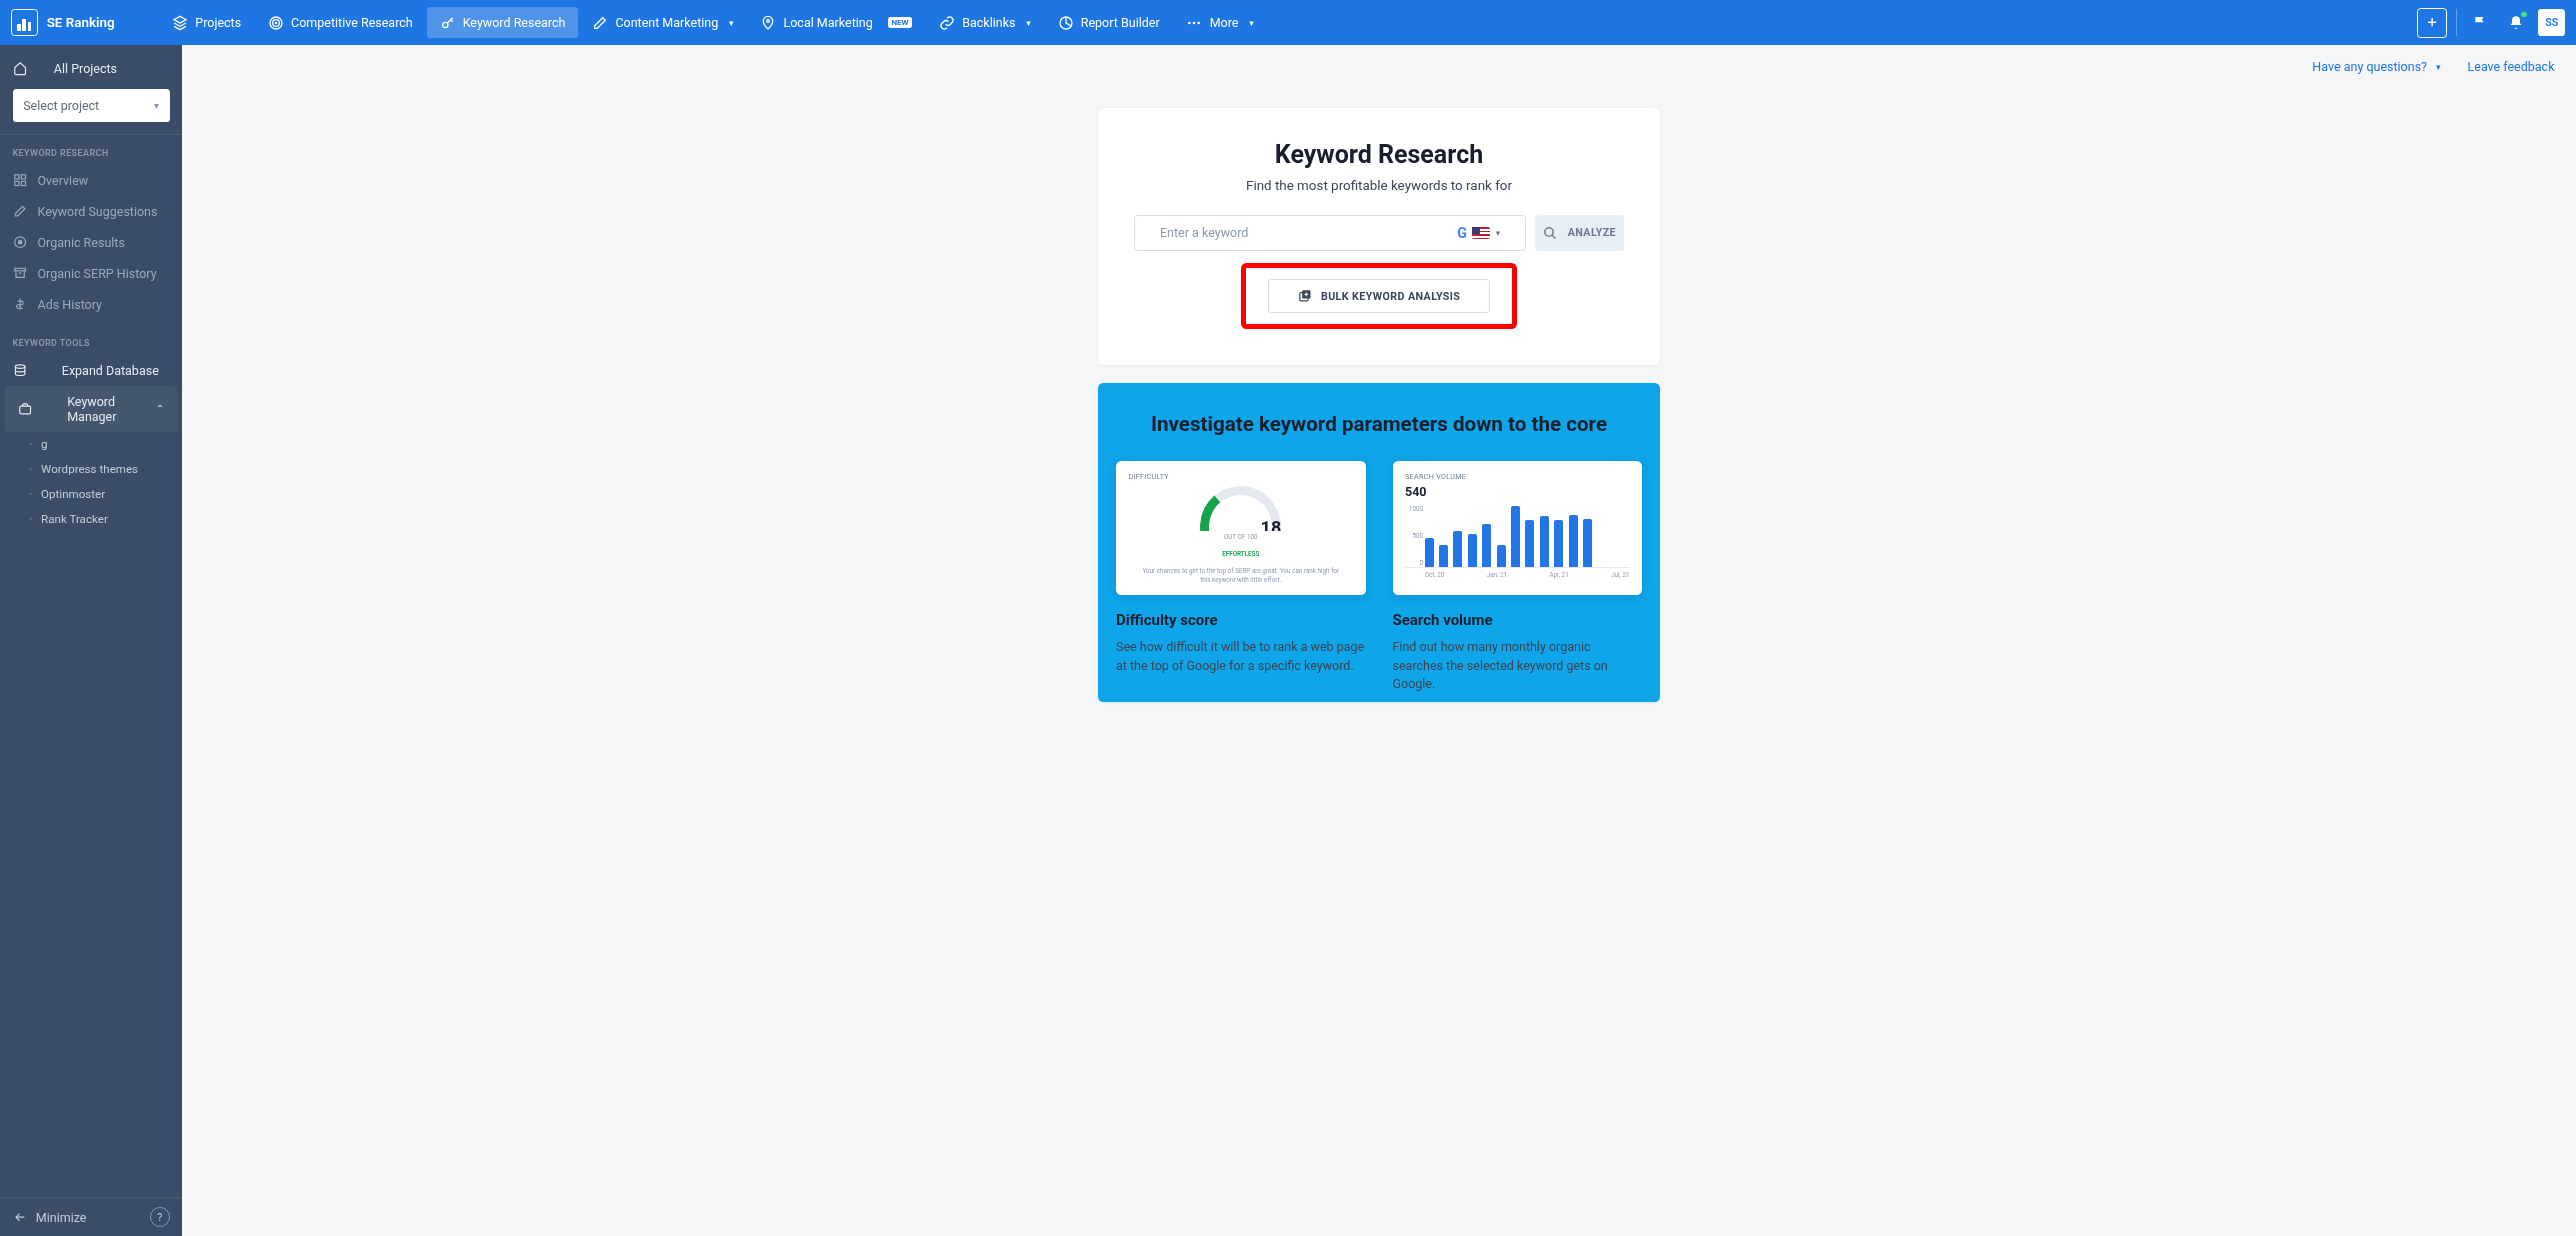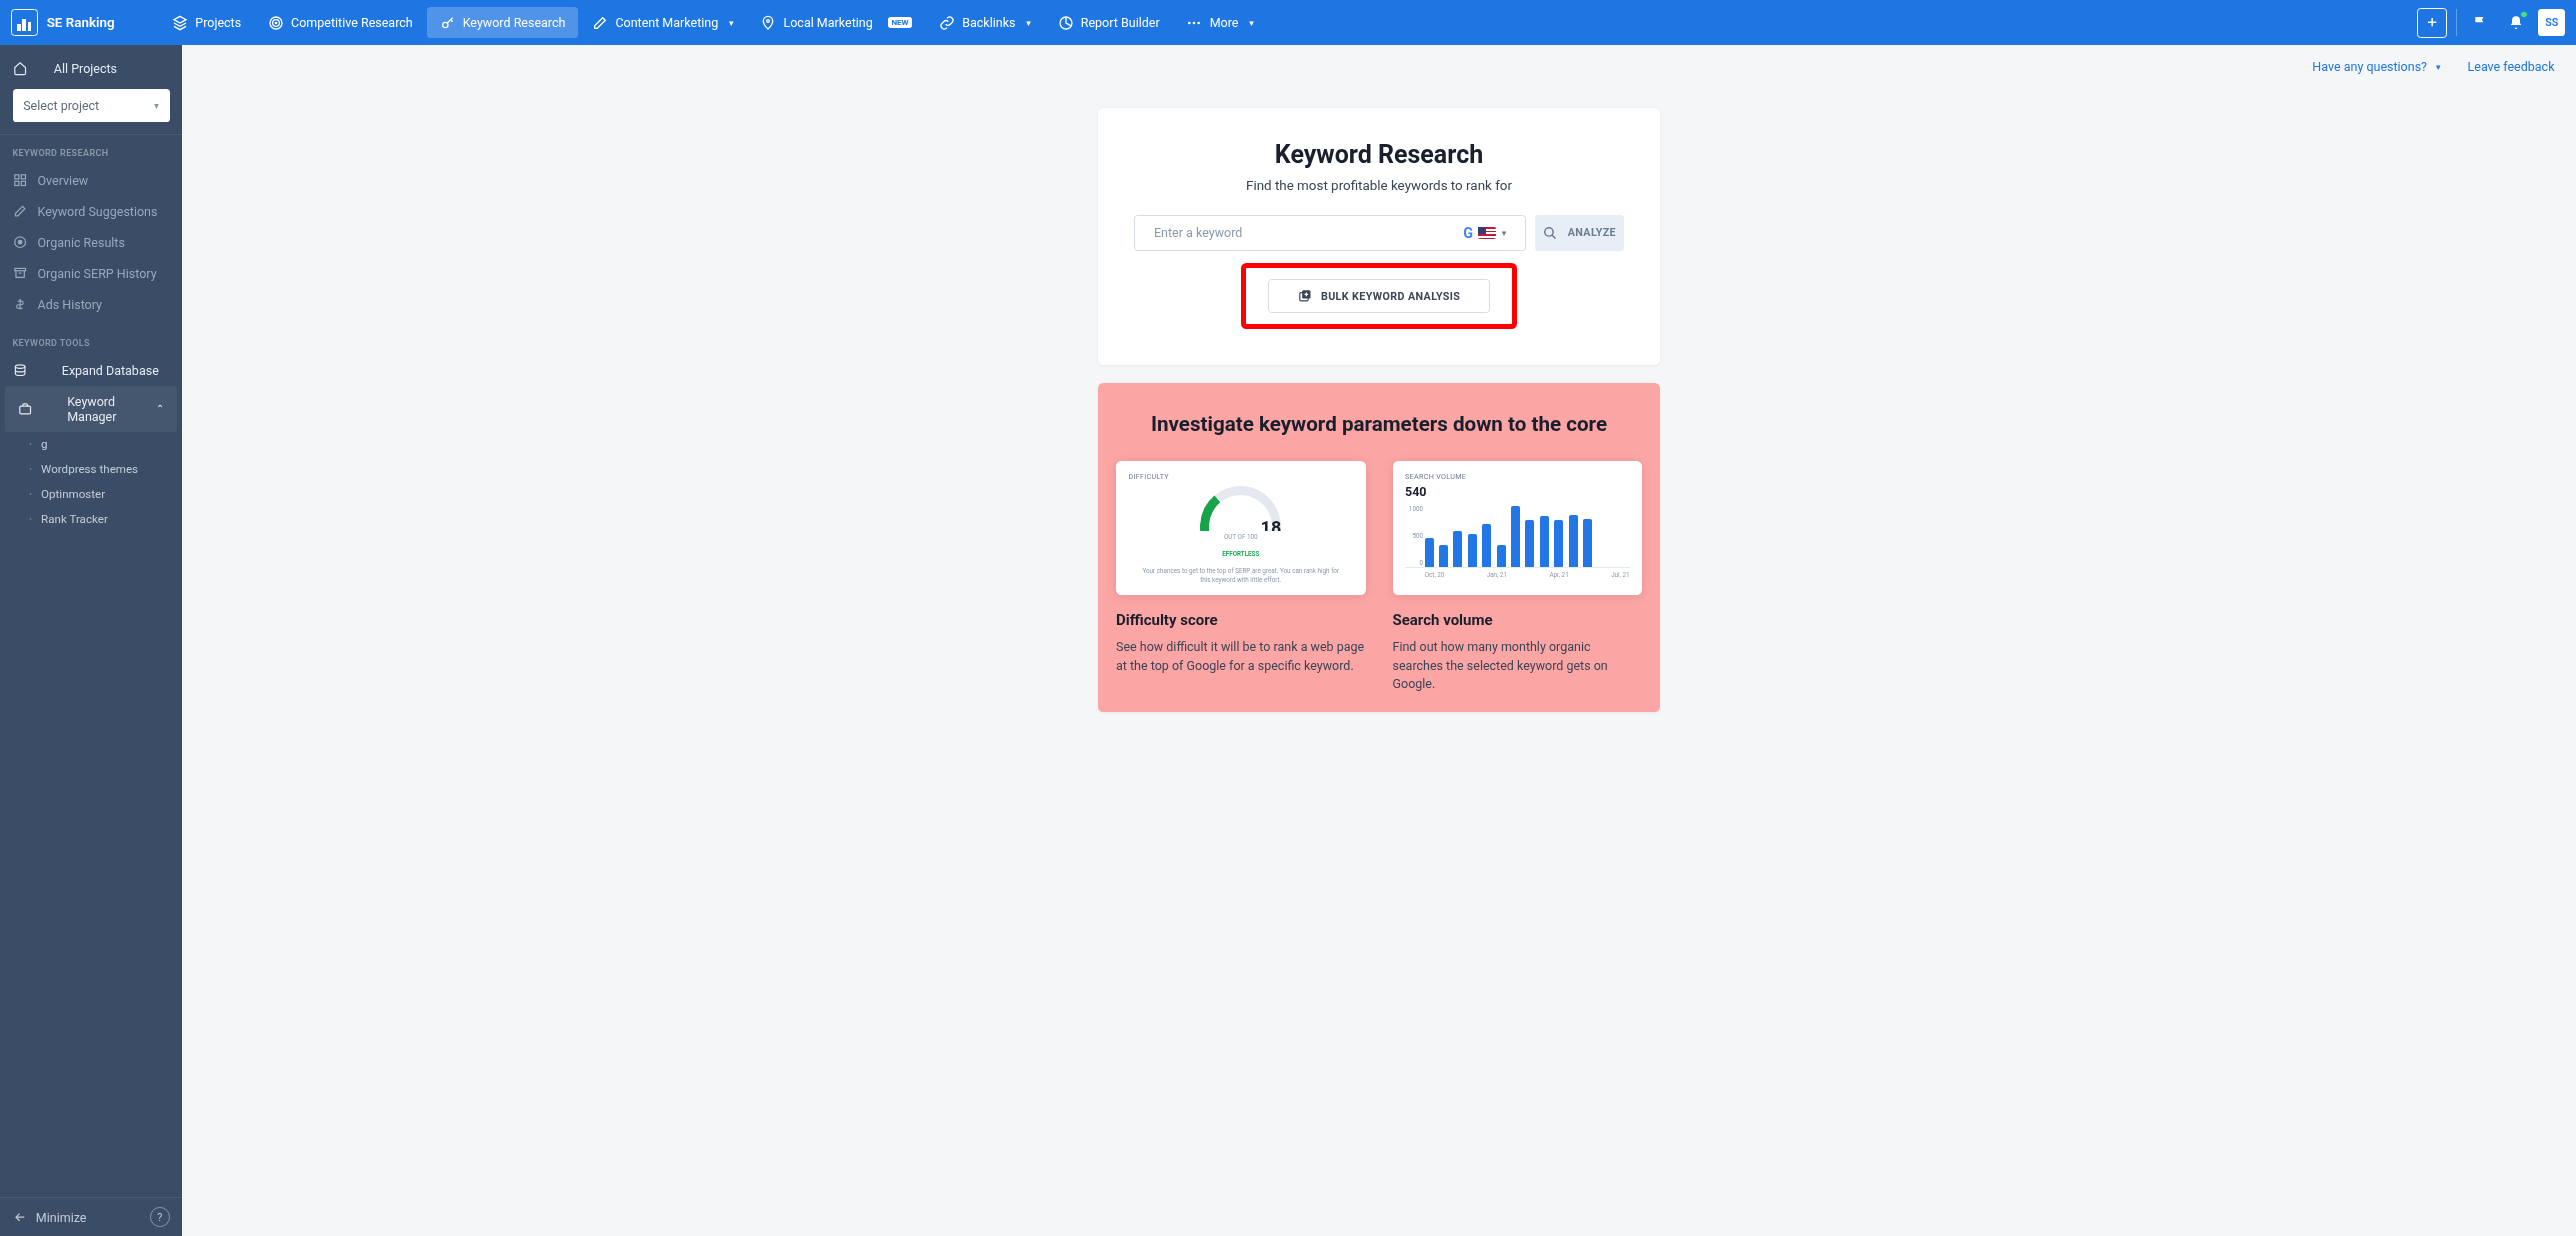--- a/index.html
+++ b/index.html
@@ -44,33 +44,33 @@
 
 
 .main { flex: 1; overflow-y: auto; padding: 0 0 36px; }
 .top-links { display: flex; justify-content: flex-end; gap: 27px; padding: 14.3px 21.5px 0; }
 .top-links a { color: #1e76e3; font-size: 12.5px; text-decoration: none; display: flex; align-items: center; gap: 5.4px; cursor: pointer; }
 
 .card { background: #fff; border-radius: 5.4px; box-shadow: 0 0.9px 2.7px rgba(0,0,0,0.06); max-width: 562px; margin: 34px auto 0; padding: 32px 36px 36px; text-align: center; }
 .card h1 { font-size: 25px; font-weight: 700; color: #1a1f2e; margin-bottom: 9px; }
 .card .sub { font-size: 13.4px; color: #3a4555; margin-bottom: 21.5px; }
 .search-row { display: flex; gap: 9px; }
-.search-box { flex: 1; border: 0.9px solid #d6dce5; border-radius: 3.6px; height: 36px; display: flex; align-items: center; padding: 0 19px; }
+.search-box { flex: 1; border: 0.9px solid #d6dce5; border-radius: 3.6px; height: 36px; display: flex; align-items: center; padding: 0 25px; }
 .search-box input { flex: 1; border: none; outline: none; font-size: 12.5px; color: #333; }
 .search-box input::placeholder { color: #8b98ab; }
 .country-sel { display: flex; align-items: center; gap: 5.4px; cursor: pointer; padding-left: 9px; }
 .flag-us { width: 18px; height: 12.5px; background: linear-gradient(#b22234 0 15%, #fff 15% 30%, #b22234 30% 45%, #fff 45% 60%, #b22234 60% 75%, #fff 75% 90%, #b22234 90% 100%); position: relative; border-radius: 1.8px; }
 .flag-us::before { content: ""; position: absolute; left: 0; top: 0; width: 8px; height: 7.2px; background: #3c3b6e; }
 .google-g { font-weight: 700; font-size: 14.3px; }
 .google-g .b{color:#4285f4;}
 .analyze-btn { background: #e8eef5; color: #6b7a90; border-radius: 3.6px; padding: 0 8px; height: 36px; display: flex; align-items: center; gap: 10px; font-size: 10.7px; font-weight: 700; letter-spacing: 0.4px; cursor: pointer; }
 .highlight-box { border: 5.4px solid #ff0000; border-radius: 5.4px; padding: 10.7px 21.5px; margin: 12.5px auto 0; display: inline-block; }
 .bulk-btn { border: 0.9px solid #d6dce5; background: #fff; border-radius: 3.6px; padding: 9px 29px; display: flex; align-items: center; gap: 9px; font-size: 10.7px; font-weight: 700; letter-spacing: 0.4px; cursor: pointer; color: #3a4555; }
 
-.card2 { background: #fca5a5; border-radius: 5.4px; box-shadow: 0 0.9px 2.7px rgba(0,0,0,0.06); max-width: 562px; margin: 18px auto 0; padding: 29px 18px 18px; }
+.card2 { background: #0ea5e9; border-radius: 5.4px; box-shadow: 0 0.9px 2.7px rgba(0,0,0,0.06); max-width: 562px; margin: 18px auto 0; padding: 29px 18px 8px; }
 .card2 h2 { font-size: 20.6px; font-weight: 700; color: #1a1f2e; text-align: center; margin-bottom: 25px; }
 .feature-grid { display: flex; gap: 27px; }
 .feature { flex: 1; }
 .preview { background: #fff; border-radius: 5.4px; box-shadow: 0 1.8px 10.7px rgba(0,0,0,0.1); padding: 10.7px 12.5px; height: 134px; margin-bottom: 16px; font-size: 8px; color: #6b7a90; position: relative; }
 .preview-label { font-size: 7.2px; letter-spacing: 0.3px; color: #6b7a90; margin-bottom: 3.6px; }
 
 
 .gauge-wrap { display: flex; flex-direction: column; align-items: center; margin-top: 5.4px; }
 .gauge { width: 81px; height: 45px; position: relative; overflow: hidden; }
 .gauge-arc { width: 81px; height: 81px; border-radius: 50%; border: 9px solid #e5e9ef; border-bottom-color: transparent; position: absolute; top: 0; transform: rotate(-20deg); }

